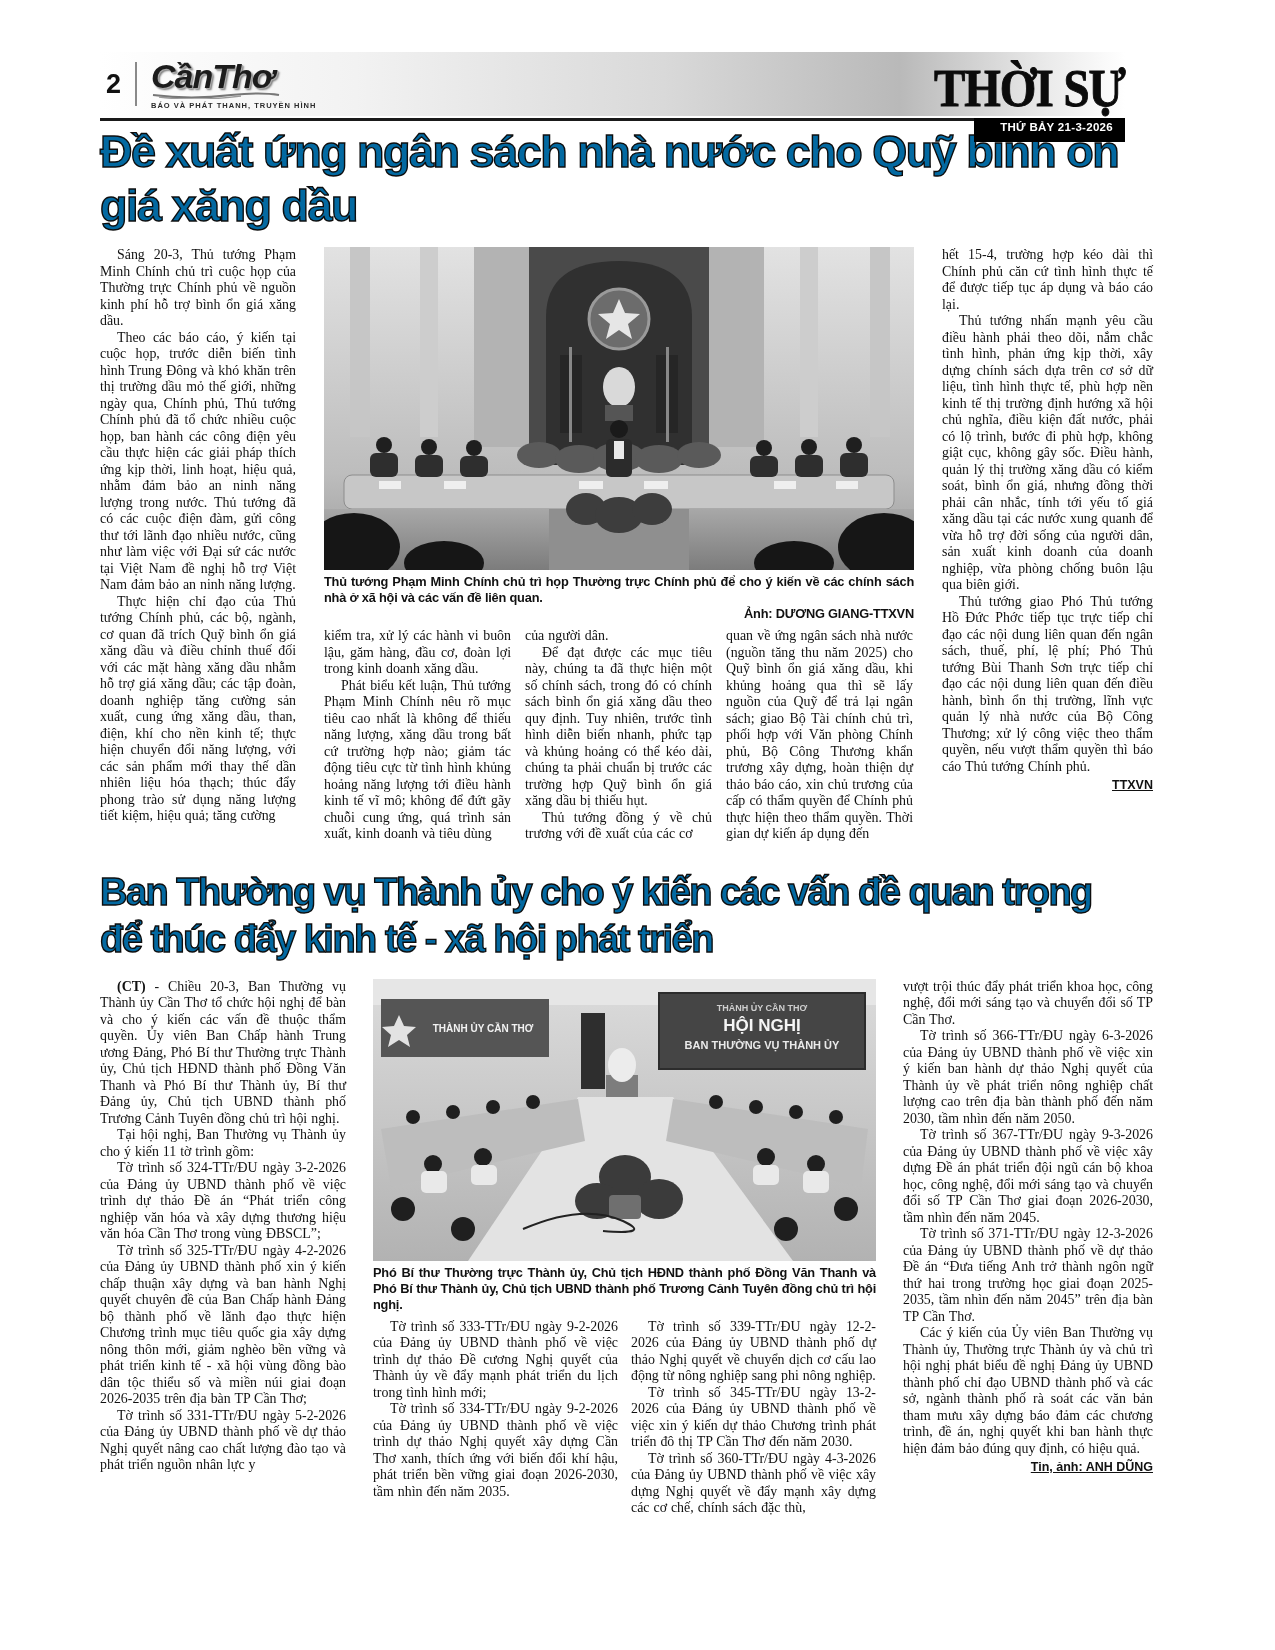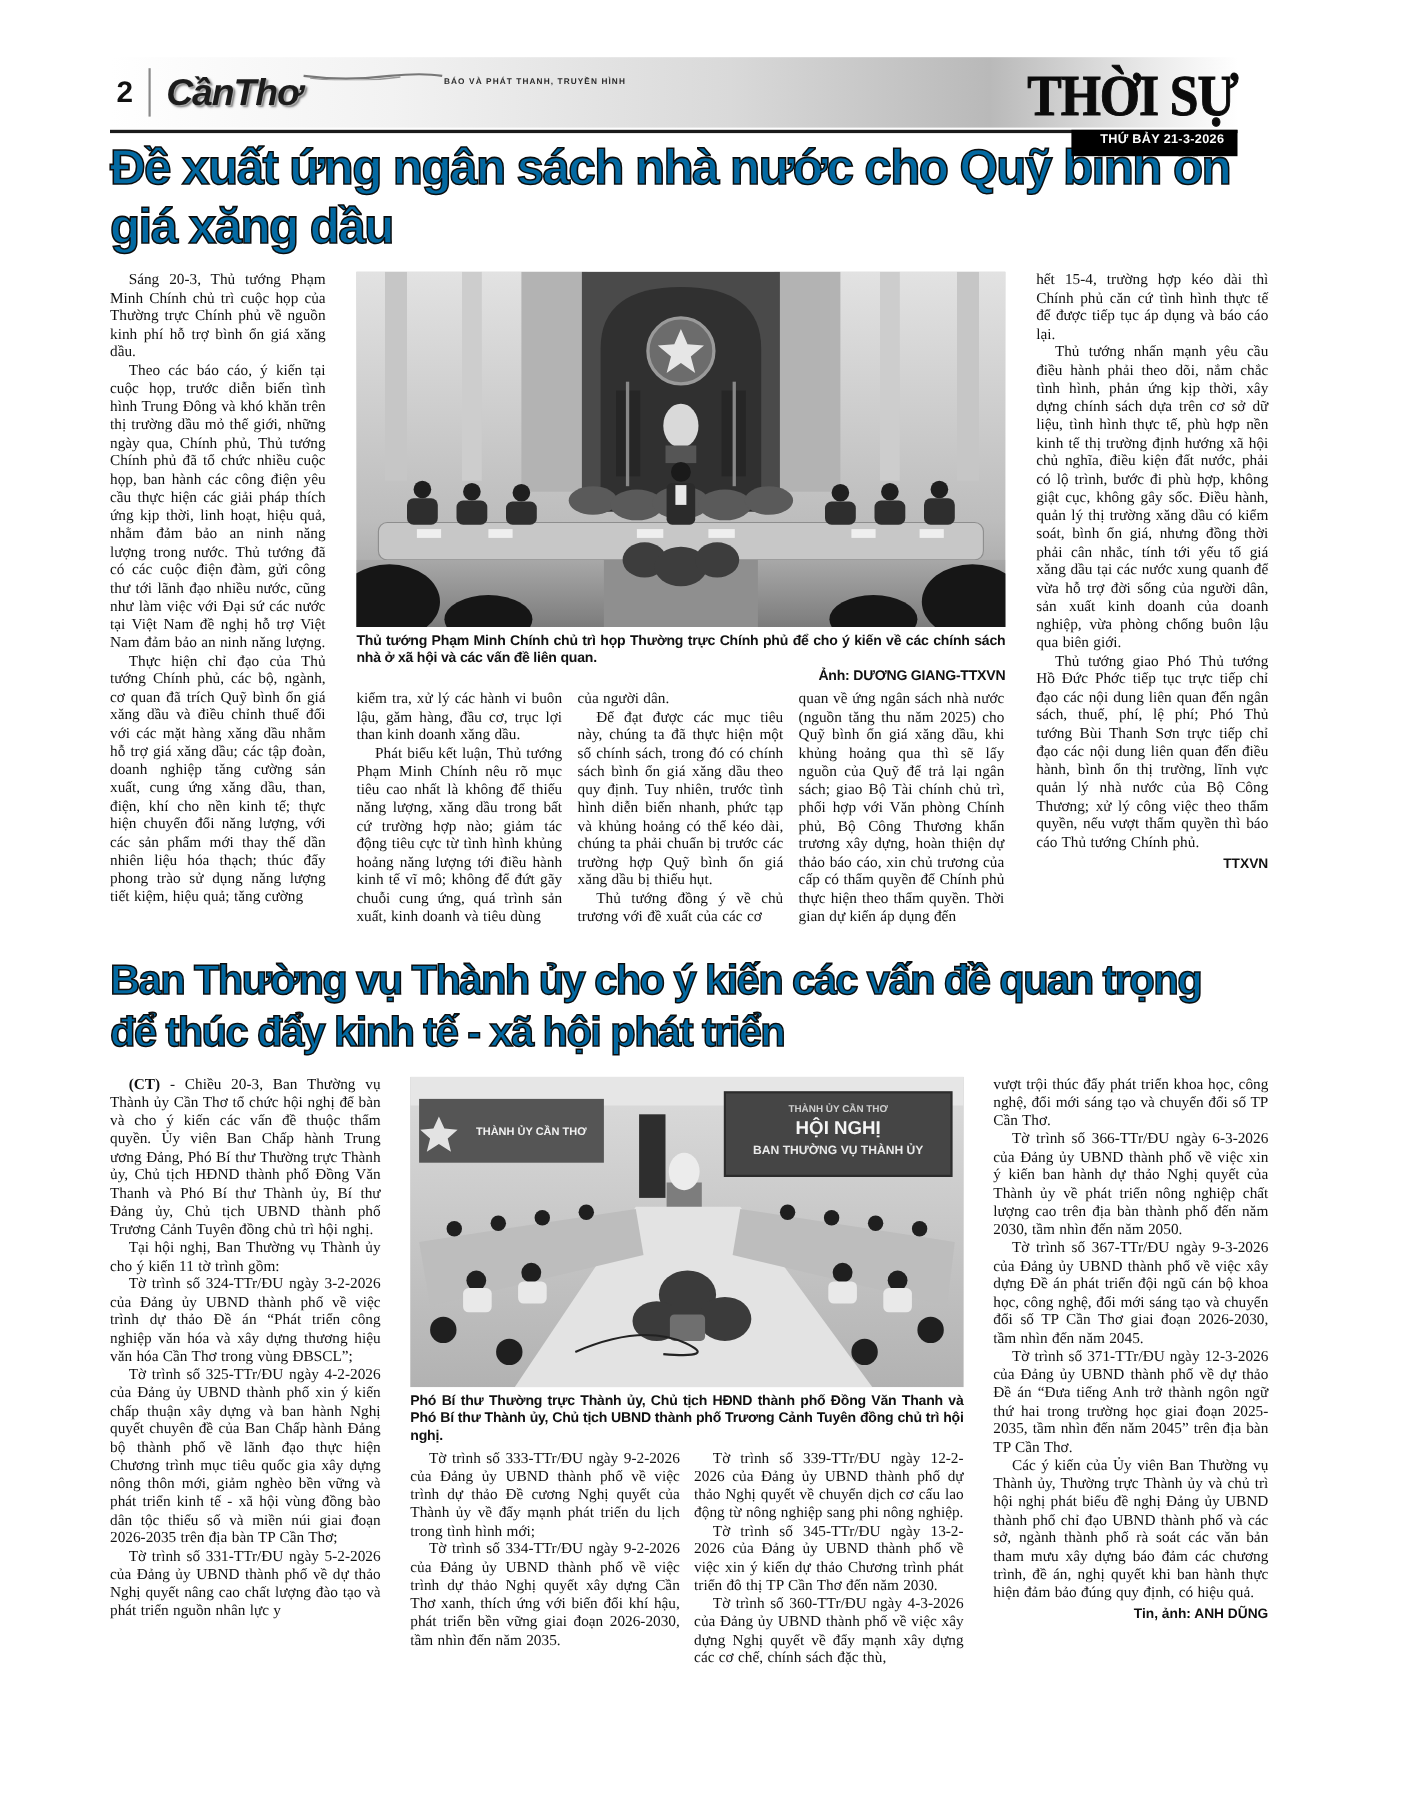--- a/index.html
+++ b/index.html
@@ -11,21 +11,21 @@
   }
   
   .masthead { position:relative; height:64px; }
   .mast-band{
     position:absolute; left:0; right:0; top:0; height:64px;
     background:linear-gradient(90deg,#ffffff 0%,#f2f2f2 25%,#d9d9d9 55%,#b9b9b9 78%,#e9e9e9 92%,#ffffff 100%);
   }
   .mast-inner{ position:relative; height:64px; display:flex; align-items:center; }
   .page-num{ font-family:"Liberation Sans",sans-serif; font-weight:700; font-size:27px; padding:0 14px 0 6px; }
   .mast-divider{ width:2px; height:44px; background:#8a8a8a; margin-right:14px; }
-  .logo-block{ display:flex; flex-direction:row; }
+  .logo-block{ display:flex; flex-direction:column; }
   .logo-title{
     font-family:"Liberation Sans",sans-serif; font-weight:700; font-style:italic;
     font-size:34px; letter-spacing:-1px; color:#1c1c1c;
     text-shadow:1px 1px 0 #aaa, 2px 2px 2px #777;
     line-height:34px;
   }
   .logo-swoosh{ width:130px; height:8px; margin-top:-2px; }
   .logo-sub{
     font-family:"Liberation Sans",sans-serif; font-weight:700; font-size:7.5px;
     letter-spacing:1px; color:#2a2a2a; margin-top:2px;
@@ -68,21 +68,21 @@
   .a2 .innercols .icol + .icol{ margin-left:13px; }
   
   .bodytext p.para{
     font-size:13.9px; line-height:16.5px; text-align:justify;
     text-indent:17px; word-spacing:0.5px;
   }
   .bodytext p.para.cont{ text-indent:0; }
   .bodytext b{ font-weight:700; }
   .byline{
     font-family:"Liberation Sans",sans-serif; font-weight:700; font-size:12.5px;
-    text-align:right; margin-top:3px;
+    text-align:right; margin-top:3px;text-decoration:underline;
   }
   
   .photo{ display:block; background:#cfcfcf; }
   .caption{
     font-family:"Liberation Sans",sans-serif; font-weight:700;
     font-size:12.8px; line-height:16px; letter-spacing:-0.2px; margin-top:4px;
     text-align:justify;
   }
   .credit{ display:block; text-align:right; }
   .a2{ margin-top:10px; }
@@ -199,21 +199,21 @@
             <ellipse cx="120" cy="316" rx="40" ry="22"></ellipse>
               <ellipse cx="470" cy="316" rx="40" ry="22"></ellipse>
           </g>
         </svg>
         <div class="caption">
           <span>Thủ tướng Phạm Minh Chính chủ trì họp Thường trực Chính phủ để cho ý kiến về các chính sách nhà ở xã hội và các vấn đề liên quan.</span>
           <span class="credit">Ảnh: DƯƠNG GIANG-TTXVN</span>
         </div>
         <div class="innercols">
           <div class="icol">
-              <p class="para cont">kiểm tra, xử lý các hành vi buôn lậu, găm hàng, đầu cơ, trục lợi than kinh doanh xăng dầu.</p>
+              <p class="para cont">kiểm tra, xử lý các hành vi buôn lậu, găm hàng, đầu cơ, đoàn lợi trong kinh doanh xăng dầu.</p>
               <p class="para">Phát biểu kết luận, Thủ tướng Phạm Minh Chính nêu rõ mục tiêu cao nhất là không để thiếu năng lượng, xăng dầu trong bất cứ trường hợp nào; giảm tác động tiêu cực từ tình hình khủng hoảng năng lượng tới điều hành kinh tế vĩ mô; không để đứt gãy chuỗi cung ứng, quá trình sản xuất, kinh doanh và tiêu dùng</p>
             </div>
           <div class="icol">
               <p class="para cont">của người dân.</p>
               <p class="para">Để đạt được các mục tiêu này, chúng ta đã thực hiện một số chính sách, trong đó có chính sách bình ổn giá xăng dầu theo quy định. Tuy nhiên, trước tình hình diễn biến nhanh, phức tạp và khủng hoảng có thể kéo dài, chúng ta phải chuẩn bị trước các trường hợp Quỹ bình ổn giá xăng dầu bị thiếu hụt.</p>
               <p class="para">Thủ tướng đồng ý về chủ trương với đề xuất của các cơ</p>
             </div>
           <div class="icol">
               <p class="para cont">quan về ứng ngân sách nhà nước (nguồn tăng thu năm 2025) cho Quỹ bình ổn giá xăng dầu, khi khủng hoảng qua thì sẽ lấy nguồn của Quỹ để trả lại ngân sách; giao Bộ Tài chính chủ trì, phối hợp với Văn phòng Chính phủ, Bộ Công Thương khẩn trương xây dựng, hoàn thiện dự thảo báo cáo, xin chủ trương của cấp có thẩm quyền để Chính phủ thực hiện theo thẩm quyền. Thời gian dự kiến áp dụng đến</p>
             </div>

